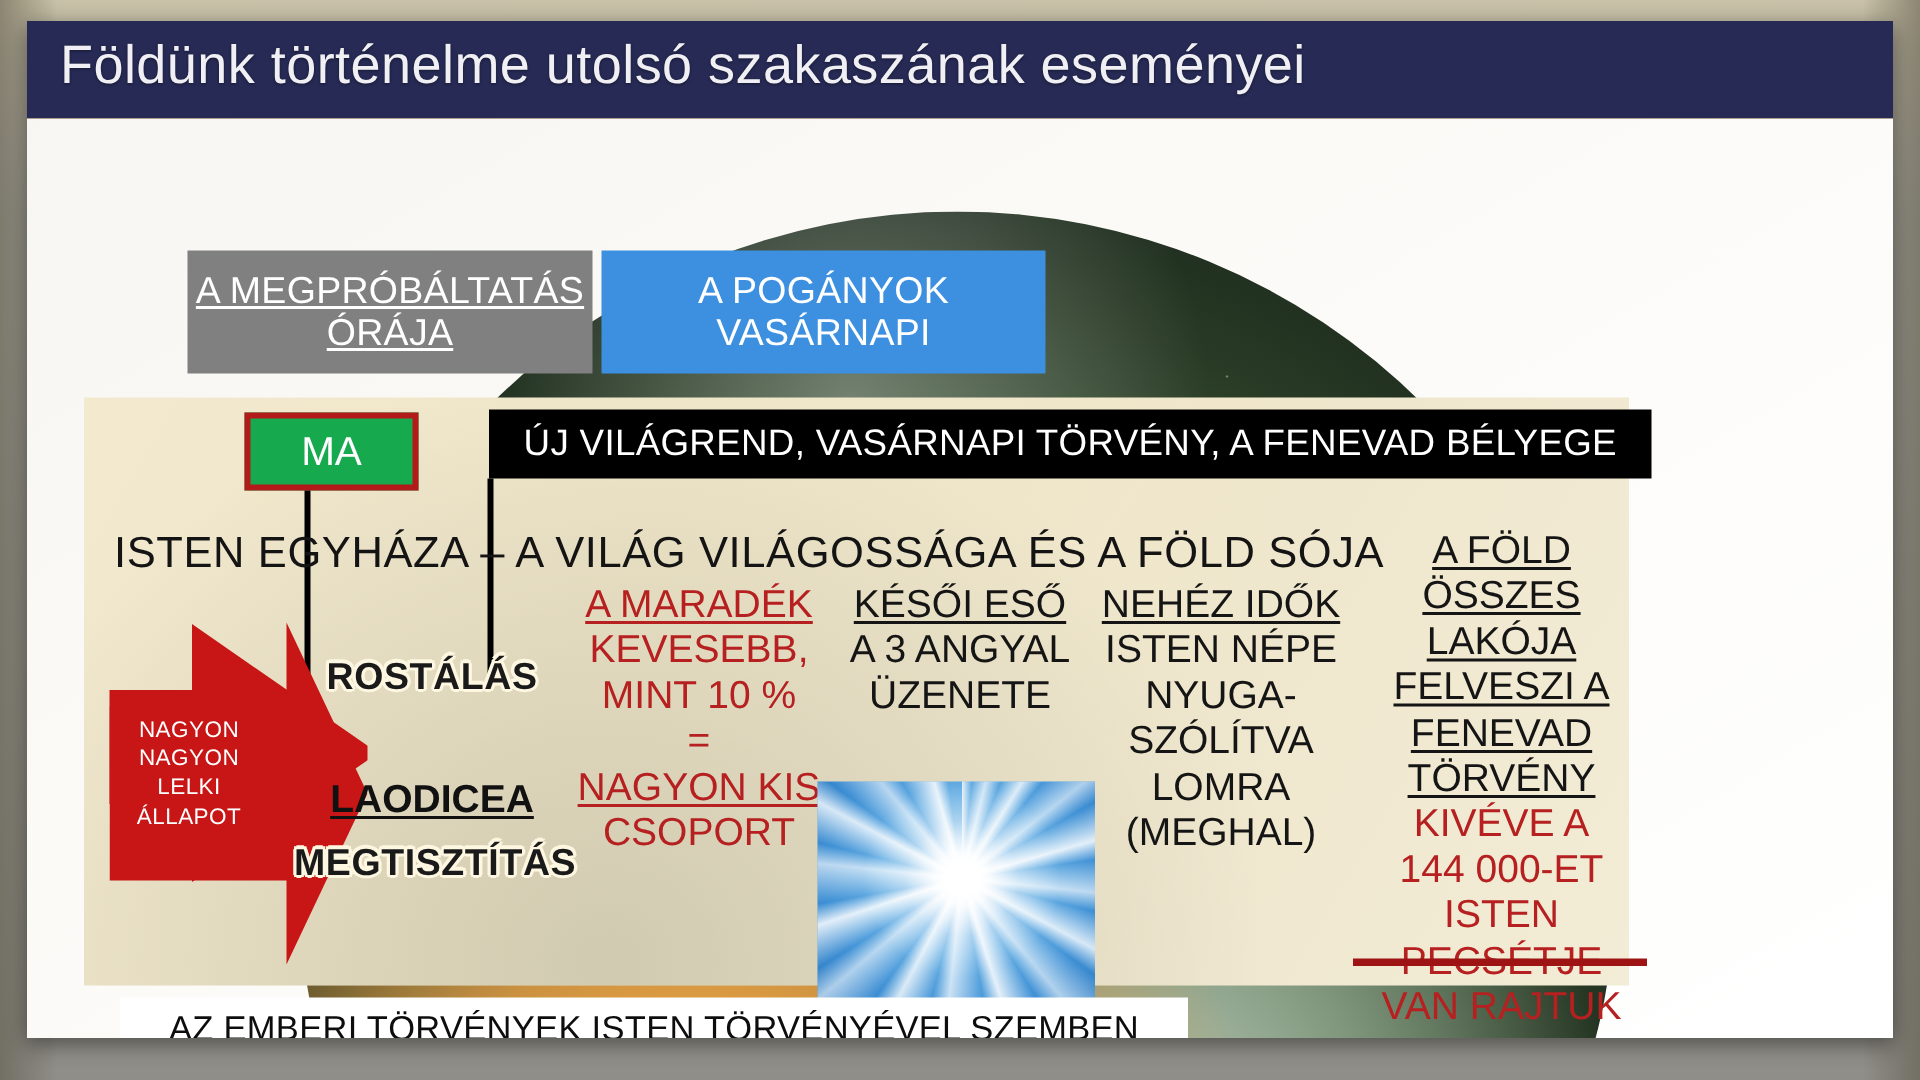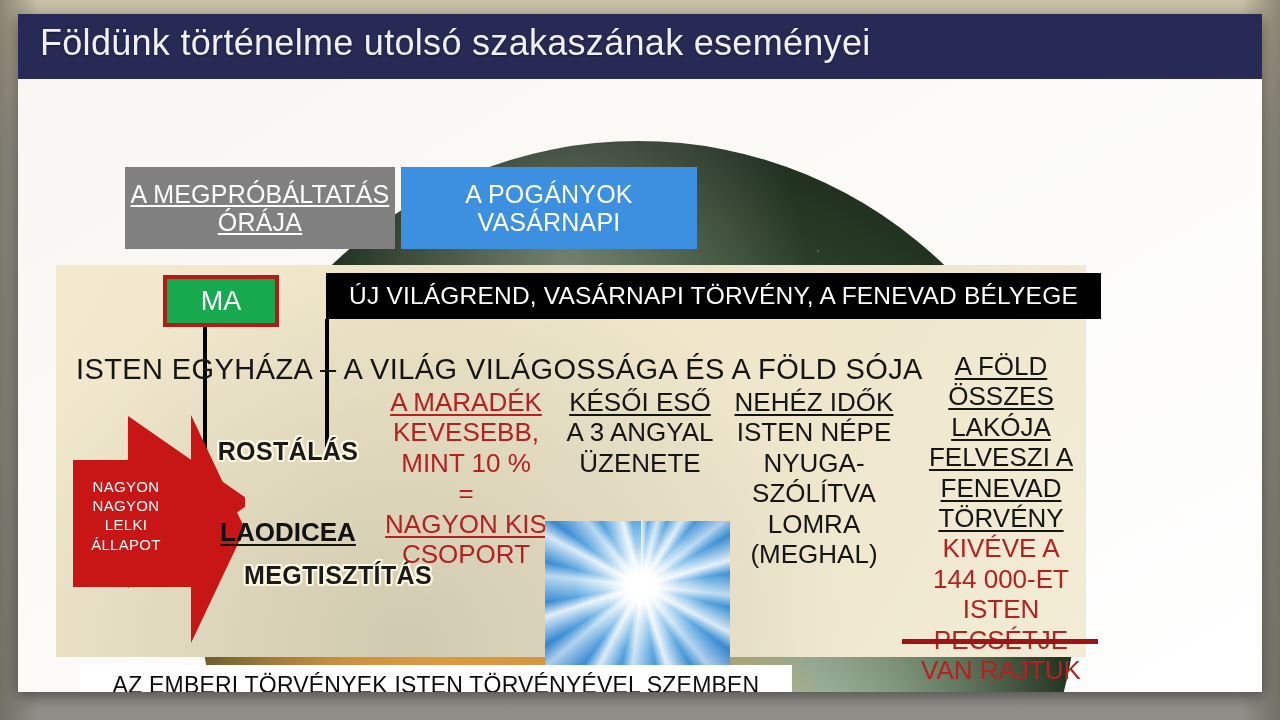--- a/index.html
+++ b/index.html
@@ -132,21 +132,21 @@
     font-weight:bold;color:#1a1a1a;font-size:25px;letter-spacing:.4px;
     text-shadow:
       -1.6px -1.6px 0 #fdf6e0, 1.6px -1.6px 0 #fdf6e0,
       -1.6px  1.6px 0 #fdf6e0, 1.6px  1.6px 0 #fdf6e0,
       -2.2px 0 0 #fdf6e0, 2.2px 0 0 #fdf6e0,
        0 -2.2px 0 #fdf6e0, 0 2.2px 0 #fdf6e0;
   }
   #item-rostalas{left:190px;top:358px;width:160px;}
   #item-laodicea{left:190px;top:438px;width:160px;font-size:26px;color:#111;
      text-decoration:underline;text-underline-offset:3px;text-decoration-thickness:2px;}
-  #item-megtisztitas{left:178px;top:482px;width:186px;margin-left:48px;}
+  #item-megtisztitas{left:178px;top:482px;width:186px;}
   
   .col{
     position:absolute;text-align:center;
     font-family:"Liberation Sans",sans-serif;
     line-height:1.17;
   }
   .col .hdr{
     display:block;text-decoration:underline;
     text-underline-offset:3px;text-decoration-thickness:2px;
   }

